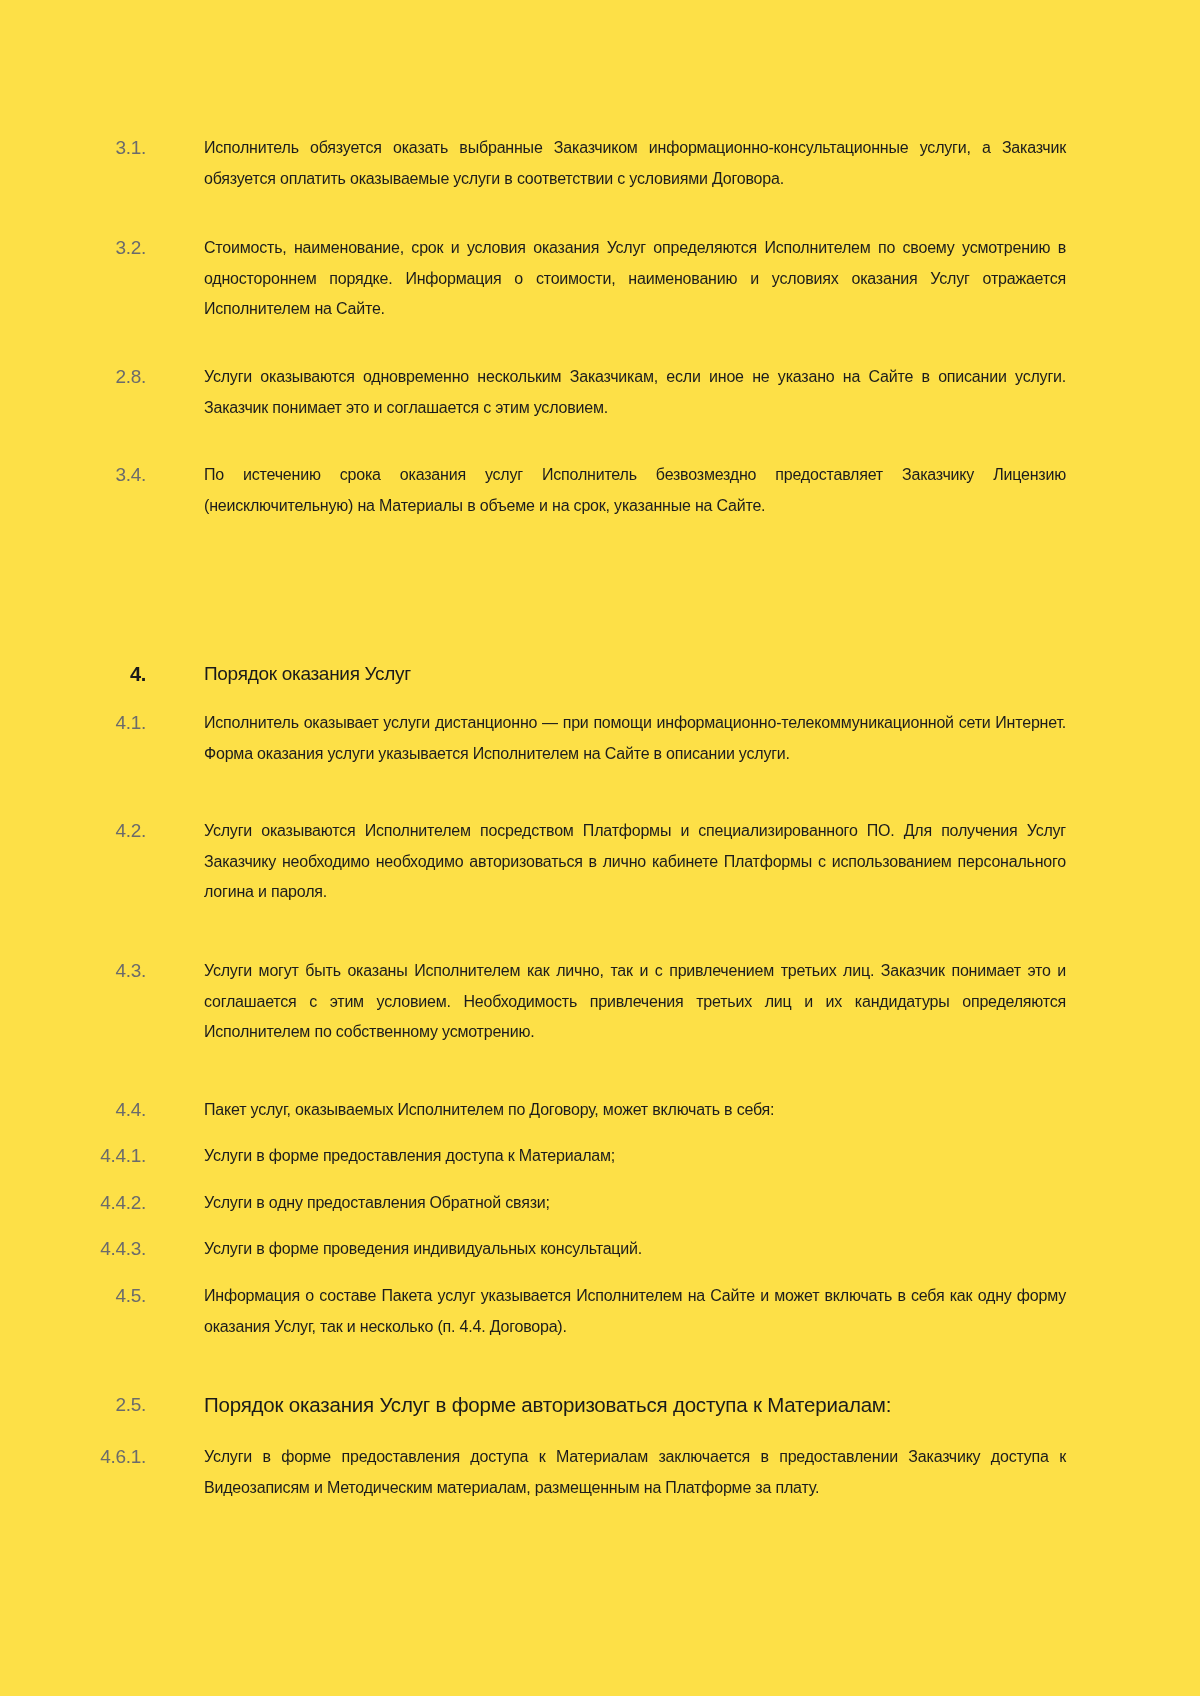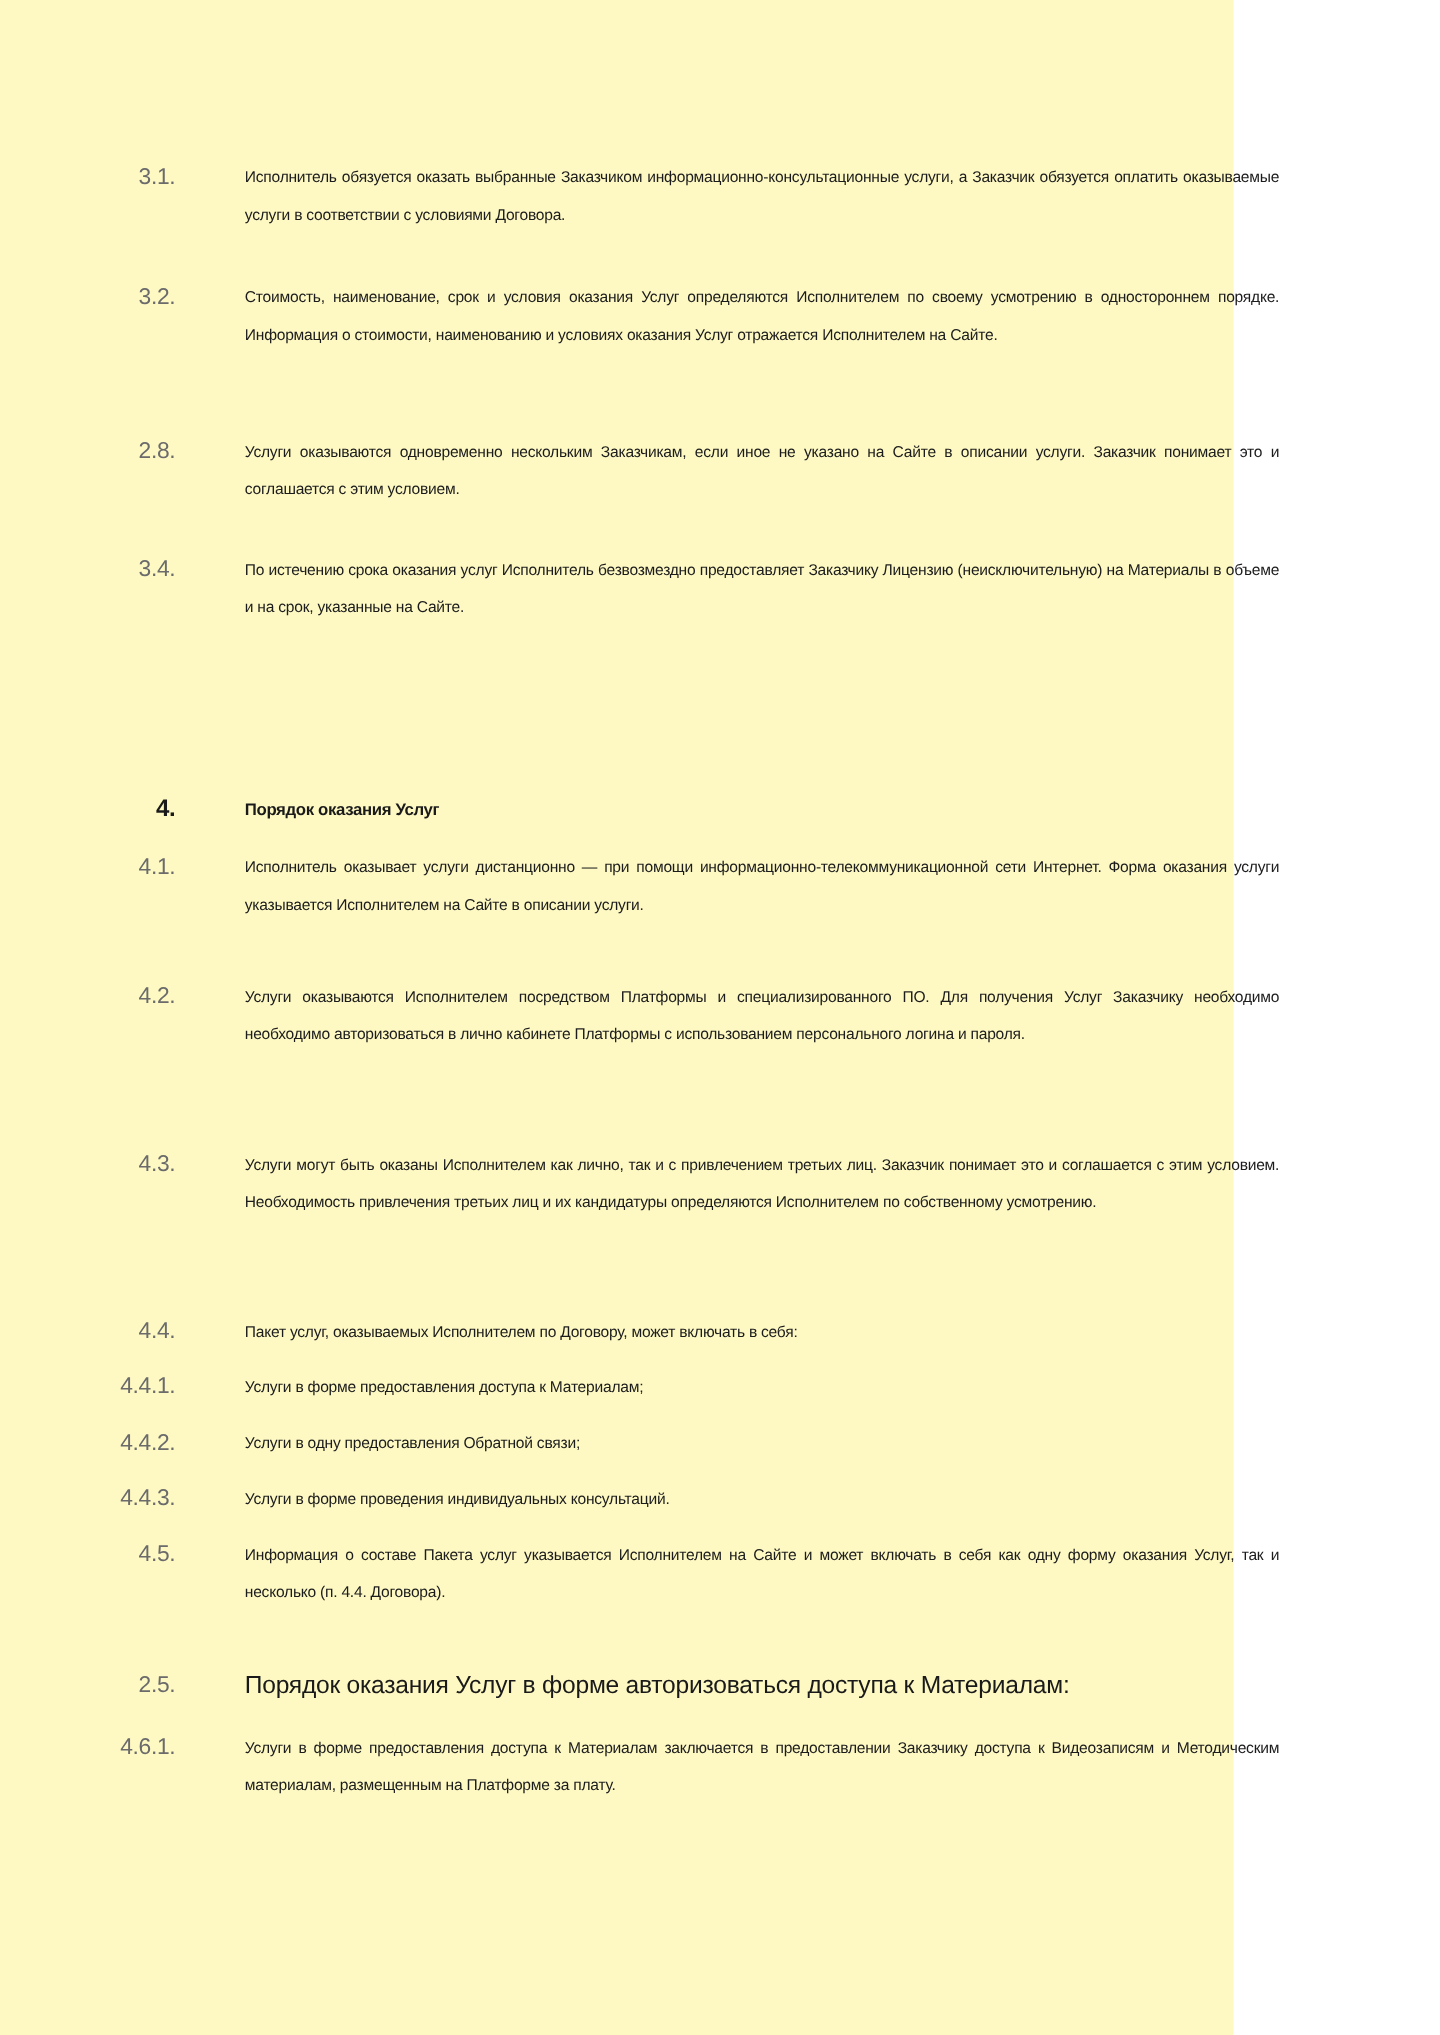--- a/index.html
+++ b/index.html
@@ -12,23 +12,23 @@
       height: 1696px;
       position: relative;
       overflow: hidden;
       font-family: "Liberation Sans", sans-serif;
       color: #1a1a1a;
     }
     .page {
       position: absolute;
       left: 0;
       top: 0;
-      width: 1028px;
+      width: 1200px;
       height: 1696px;
-      background: #fef9c3;
+      background: #fde047;
     }
     .clause {
       position: absolute;
       left: 0;
       width: 1200px;
     }
     .num {
       position: absolute;
       left: 60px;
       width: 86px;
@@ -40,31 +40,31 @@
     }
     .num.bold {
       color: #1a1a1a;
       font-weight: bold;
       font-size: 20px;
     }
     .text {
       position: absolute;
       left: 204px;
       width: 862px;
-      font-size: 13px;
+      font-size: 16px;
       line-height: 30.5px;
       text-align: justify;
       text-align-last: left;
       color: #1c1c1c;
       letter-spacing: -0.2px;
       word-spacing: 0px;
     }
     .text.heading {
-      font-weight: bold;
-      font-size: 14px;
+      font-weight: normal;
+      font-size: 19px;
       color: #1a1a1a;
       letter-spacing: -0.3px;
     }
     .text.subheading {
       font-size: 20.5px;
       color: #1a1a1a;
       letter-spacing: -0.2px;
     }
   </style>
 </head>

